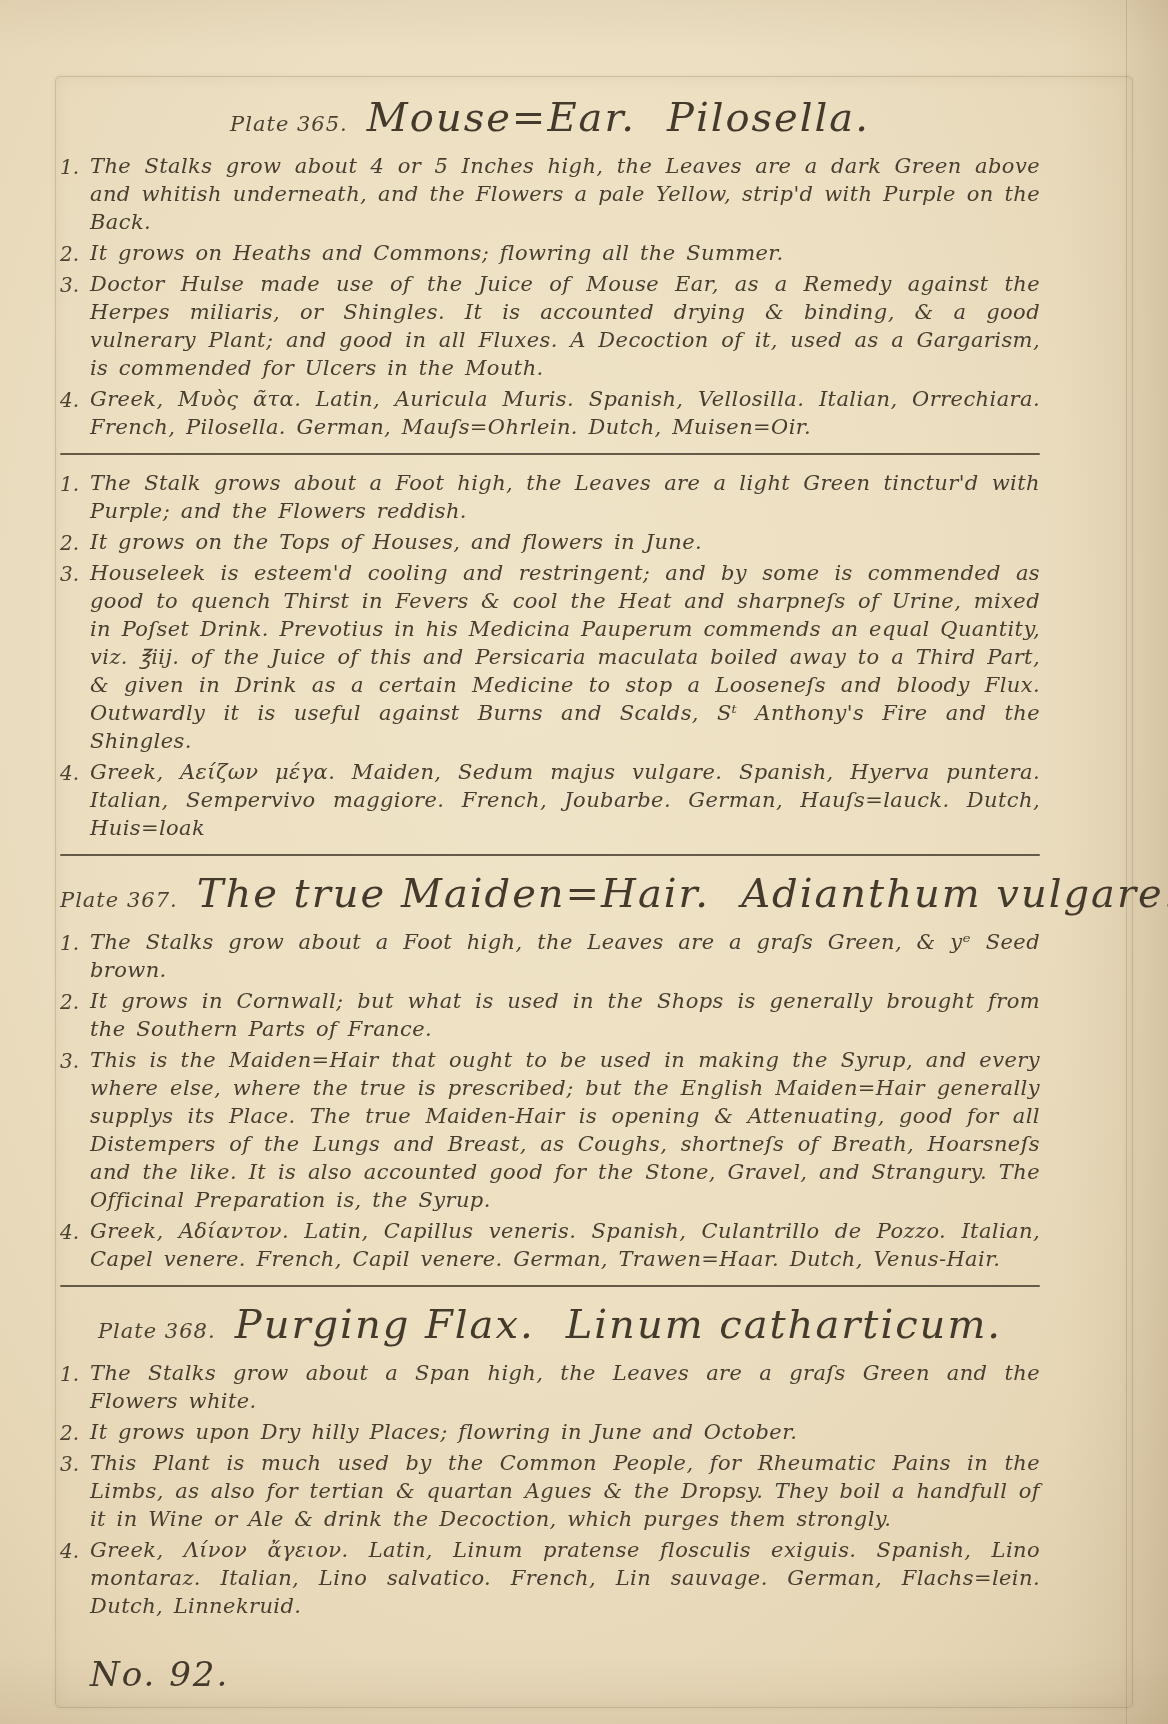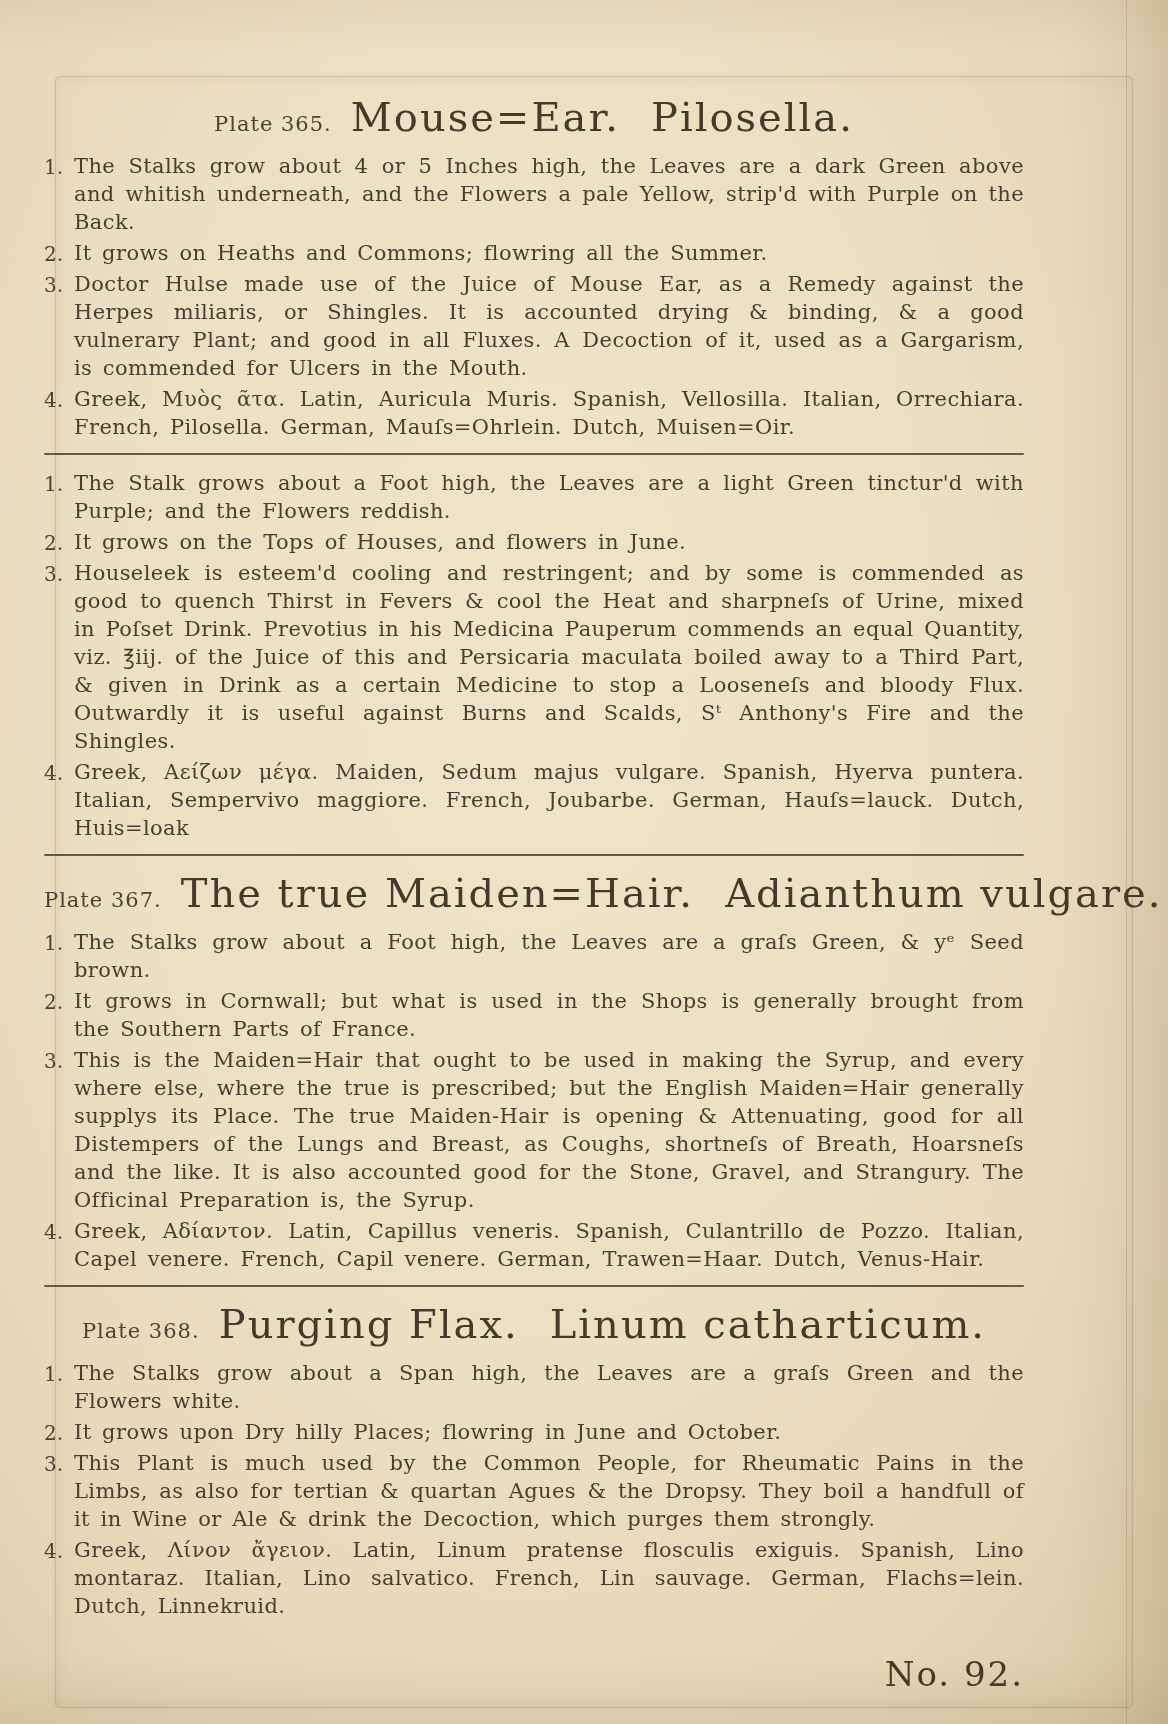--- a/index.html
+++ b/index.html
@@ -20,21 +20,22 @@
     position:absolute;top:0;bottom:0;left:1126px;width:1px;
     background:rgba(130,105,75,.25);pointer-events:none;
   }
   .plate-mark{
     position:absolute;left:55px;top:76px;width:1076px;height:1630px;
     border:1px solid rgba(130,108,78,.28);border-radius:5px;
     box-shadow:inset 0 0 14px rgba(140,115,80,.12), 0 0 4px rgba(140,115,80,.10);
     pointer-events:none;
   }
   .content{
-    position:absolute;left:44px;top:88px;width:980px;
+    position:absolute;left:60px;top:88px;width:980px;
+    font-style:italic;
   }
   .heading{
     text-align:center;margin:6px 0 12px 0;white-space:nowrap;
   }
   .plate-label{
     font-size:21px;letter-spacing:1px;margin-right:14px;color:#4c4233;
   }
   .title-common{
     font-size:40px;letter-spacing:2px;color:#443a2c;margin-right:26px;
   }
@@ -48,21 +49,21 @@
     flex:0 0 30px;font-size:20px;padding-top:3px;color:#4c4233;
   }
   .txt{
     flex:1;font-size:21px;line-height:28px;letter-spacing:.4px;word-spacing:3.5px;
     text-align:justify;color:#483e30;
   }
   .rule{
     height:2px;background:#4d4334;opacity:.85;margin:12px 0 14px 0;border-radius:1px;
   }
   .footer{
-    margin:34px 0 0 30px;font-size:34px;letter-spacing:2px;color:#443a2c;text-align:right;
+    margin:34px 0 0 30px;font-size:34px;letter-spacing:2px;color:#443a2c;
   }
 </style>
 </head>
 <body>
 
 <div class="edge-shade"></div>
 <div class="crease"></div>
 <div class="plate-mark"></div>
 
 <div class="content">

